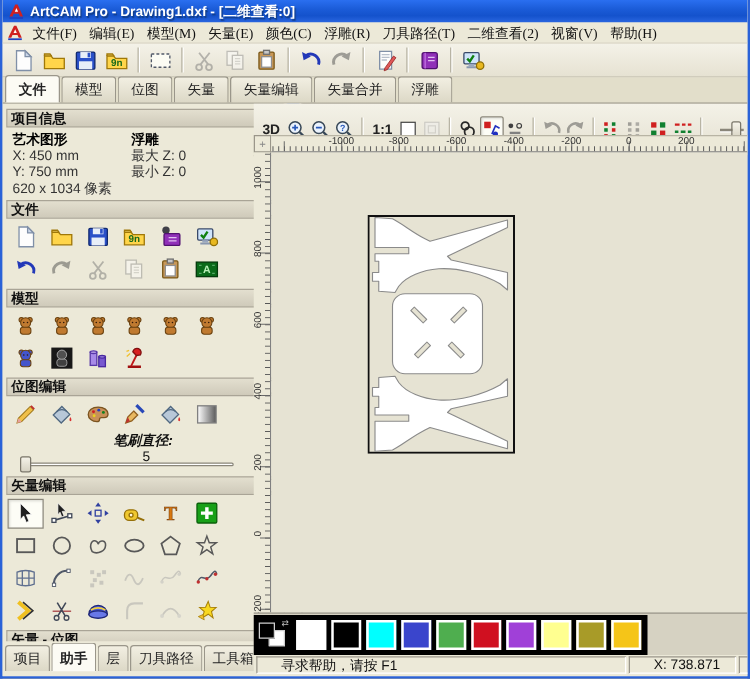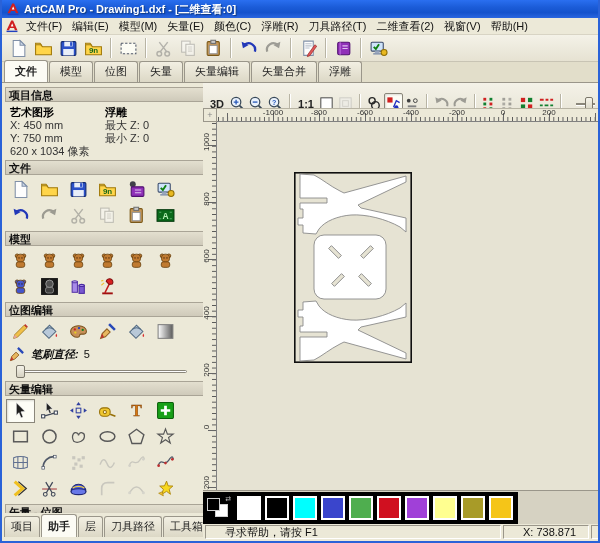--- a/index.html
+++ b/index.html
@@ -8,21 +8,21 @@
     border-left:2px solid #2a62d8;border-right:2px solid #2a62d8;border-bottom:2px solid #2a62d8;}
   .window *{box-sizing:border-box;}
 
   
   .titlebar{position:absolute;left:0;right:0;top:0;height:18px;display:flex;align-items:center;gap:4px;padding:0 4px;
     background:linear-gradient(180deg,#2a6ff0 0%,#1b5cd8 40%,#1452cc 70%,#2a66e0 100%);color:#fff;}
   .titlebar .t{font-size:11px;font-weight:bold;text-shadow:1px 1px 1px #103a80;white-space:nowrap;}
   .logo{width:14px;height:14px;flex:0 0 auto;}
   .menubar{position:absolute;left:0;right:0;top:18px;height:17px;display:flex;align-items:center;gap:2px;
     background:#ece9d8;border-bottom:1px solid #d8d4c4;padding:0 3px;}
-  .menu-item{font-size:11px;padding:1px 5px;color:#111;white-space:nowrap;cursor:default;}
+  .menu-item{font-size:11px;padding:1px 5px;color:#111;white-space:nowrap;cursor:default;font-family:Liberation Serif, serif;}
 
   
   .toolbar{position:absolute;left:0;right:0;top:35px;height:27px;display:flex;align-items:center;padding:0 4px;
     background:linear-gradient(180deg,#f4f2e8,#e6e2d2);border-bottom:1px solid #c8c4b4;}
   .tsep{width:2px;height:20px;margin:0 4px;border-left:1px solid #b8b4a4;border-right:1px solid #fff;}
   .ibtn{width:25px;height:24px;display:flex;align-items:center;justify-content:center;border:1px solid transparent;border-radius:2px;}
   .ibtn .ic{width:19px;height:19px;color:#c07a30;}
   .ibtn.disabled{filter:grayscale(1);opacity:.45;}
   .ibtn.pressed{background:#fdfdf6;border:1px solid #8a867a;box-shadow:inset 1px 1px 2px #00000022;}
   .ibtn.tbt{font-size:11px;font-weight:bold;color:#222;width:auto;padding:0 4px;}
@@ -39,21 +39,21 @@
   .sec-head .st{font-size:11px;font-weight:bold;color:#111;line-height:12px;}
   .collapse{font-size:7px;color:#333;width:11px;height:11px;background:#ece9d8;border:1px solid #8a867a;display:flex;align-items:center;justify-content:center;}
   .info{font-size:11px;color:#333;padding:2px 6px;height:53px;line-height:13px;}
   .info .grid{display:grid;grid-template-columns:95px auto;}
   .info b{color:#000;}
   .icon-row{display:flex;align-items:center;margin:1px 2px;height:25px;}
   .pbtn{width:29px;height:24px;display:flex;align-items:center;justify-content:center;border:1px solid transparent;}
   .pbtn .ic{width:19px;height:19px;color:#c07a30;}
   .pbtn.disabled{filter:grayscale(1);opacity:.45;}
   .pbtn.pressed{background:#fdfdf6;border:1px solid #8a867a;box-shadow:inset 1px 1px 2px #00000022;}
-  .brushrow{display:flex;align-items:center;height:18px;margin:0 4px;font-size:11px;}
+  .brushrow{display:flex;align-items:center;height:18px;margin:0 4px;font-size:11px;flex-direction:column;}
   .brushrow .ic{width:17px;height:17px;margin-right:6px;}
   .brushrow .bl{font-weight:bold;font-style:italic;color:#111;}
   .brushrow .bv{margin-left:5px;color:#111;}
   .brushrow .plus{margin-left:auto;color:#334;font-size:10px;padding:0 4px;}
   .sliderrow{height:14px;margin:1px 8px 2px;position:relative;}
   .slider-track{position:absolute;left:10px;right:30px;top:6px;height:3px;background:#fff;border:1px solid #8a867a;border-radius:2px;}
   .slider-thumb{position:absolute;left:4px;top:1px;width:9px;height:13px;background:linear-gradient(180deg,#f4f2e8,#d6d2c2);border:1px solid #7a766a;border-radius:2px;}
 
   .panel-sb{position:absolute;right:0;top:0;width:14px;bottom:28px;background:#f2f0e6;border-left:1px solid #c8c4b4;}
   .sb-btn{position:absolute;left:0;width:13px;height:14px;background:linear-gradient(180deg,#dce6fa,#aec6ee);border:1px solid #8098c8;border-radius:2px;

